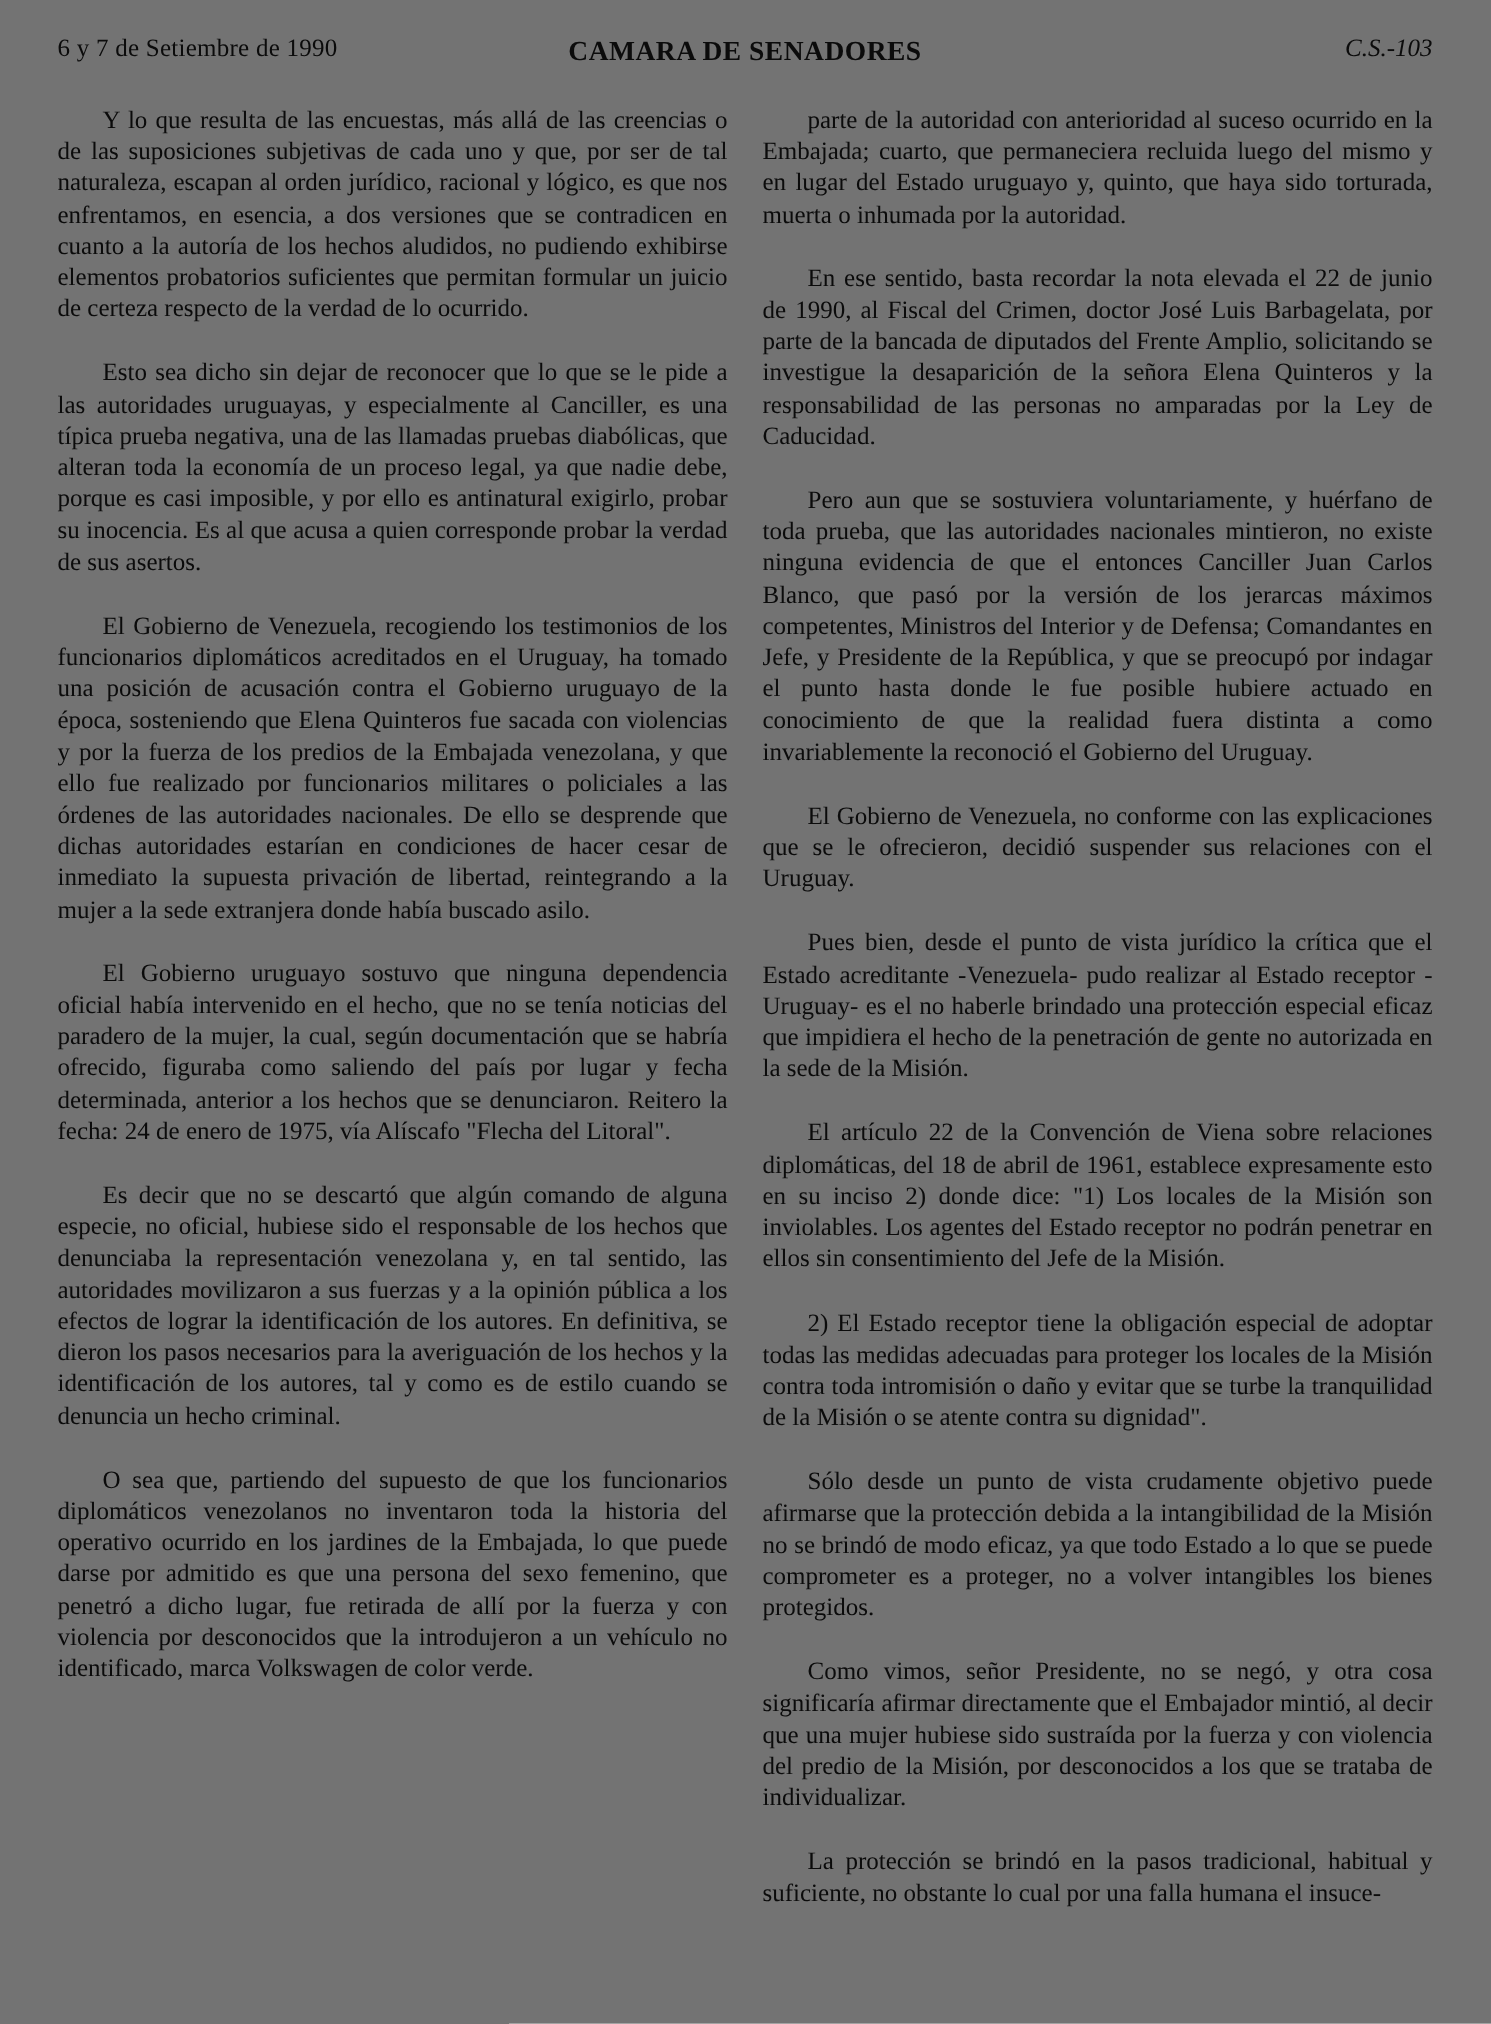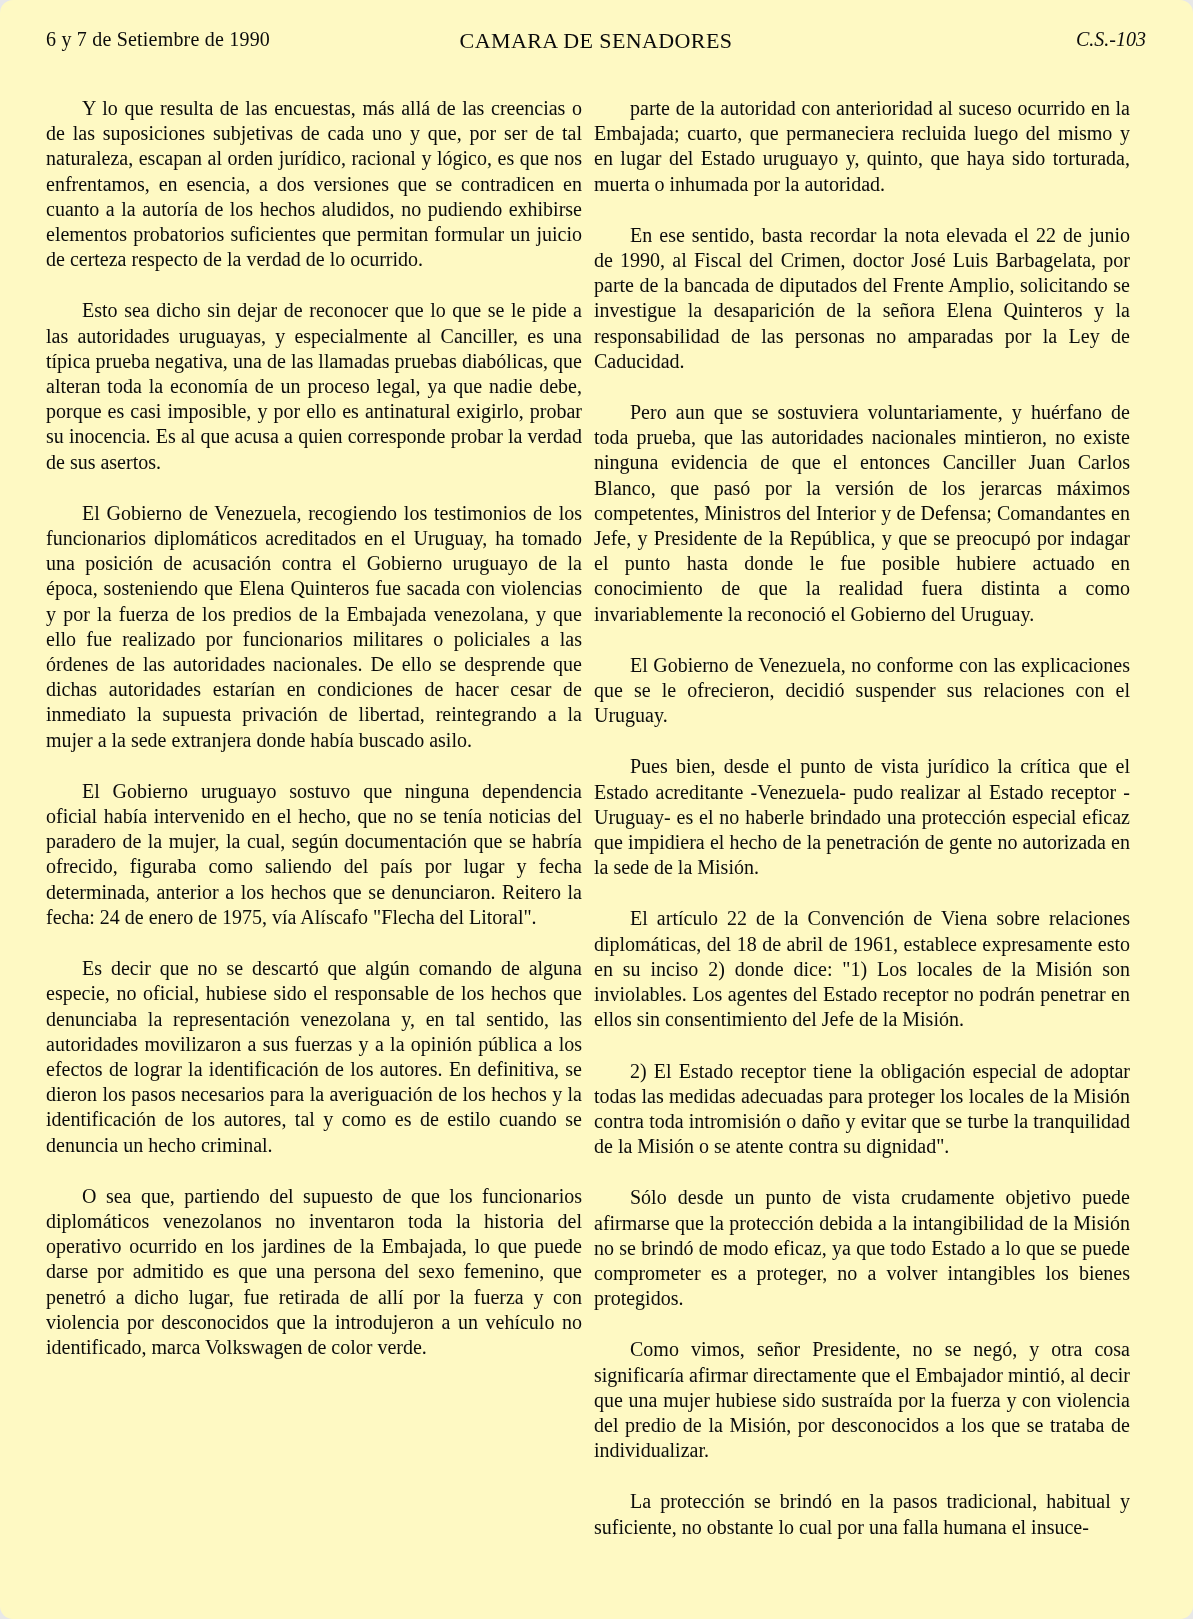--- a/index.html
+++ b/index.html
@@ -4,25 +4,24 @@
 <style>
   html, body {
     margin: 0;
     padding: 0;
     background: #e8e8e8;
   }
   .page {
     position: relative;
     width: 1193px;
     height: 1619px;
-    background: #fef9c3;
+    background: #737373;
     overflow: hidden;
     font-family: "Liberation Serif", "DejaVu Serif", serif;
     color: #0b0b0b;
-    border-radius: 13px;
   }
   .page-header {
     position: absolute;
     top: 28px;
     left: 46px;
     right: 47px;
     height: 30px;
   }
   .header-date {
     position: absolute;
@@ -32,39 +31,38 @@
     letter-spacing: 0.2px;
     white-space: nowrap;
   }
   .header-title {
     position: absolute;
     left: 0;
     right: 0;
     top: 0;
     text-align: center;
     font-size: 22px;
-    font-weight: normal;
+    font-weight: bold;
     letter-spacing: 0.4px;
     white-space: nowrap;
   }
   .header-code {
     position: absolute;
     right: 0;
     top: 0;
     font-size: 20px;
     white-space: nowrap;
     font-style: italic;
   }
   .text-columns {
     position: absolute;
     top: 84px;
     left: 46px;
     display: flex;
-    gap: 12px;
-    margin-top: 12px;
+    gap: 28px;
   }
   .col {
     width: 536px;
     text-align: justify;
     font-size: 20px;
     line-height: 25.2px;
     hyphens: auto;
     -webkit-hyphens: auto;
   }
   .col p {

